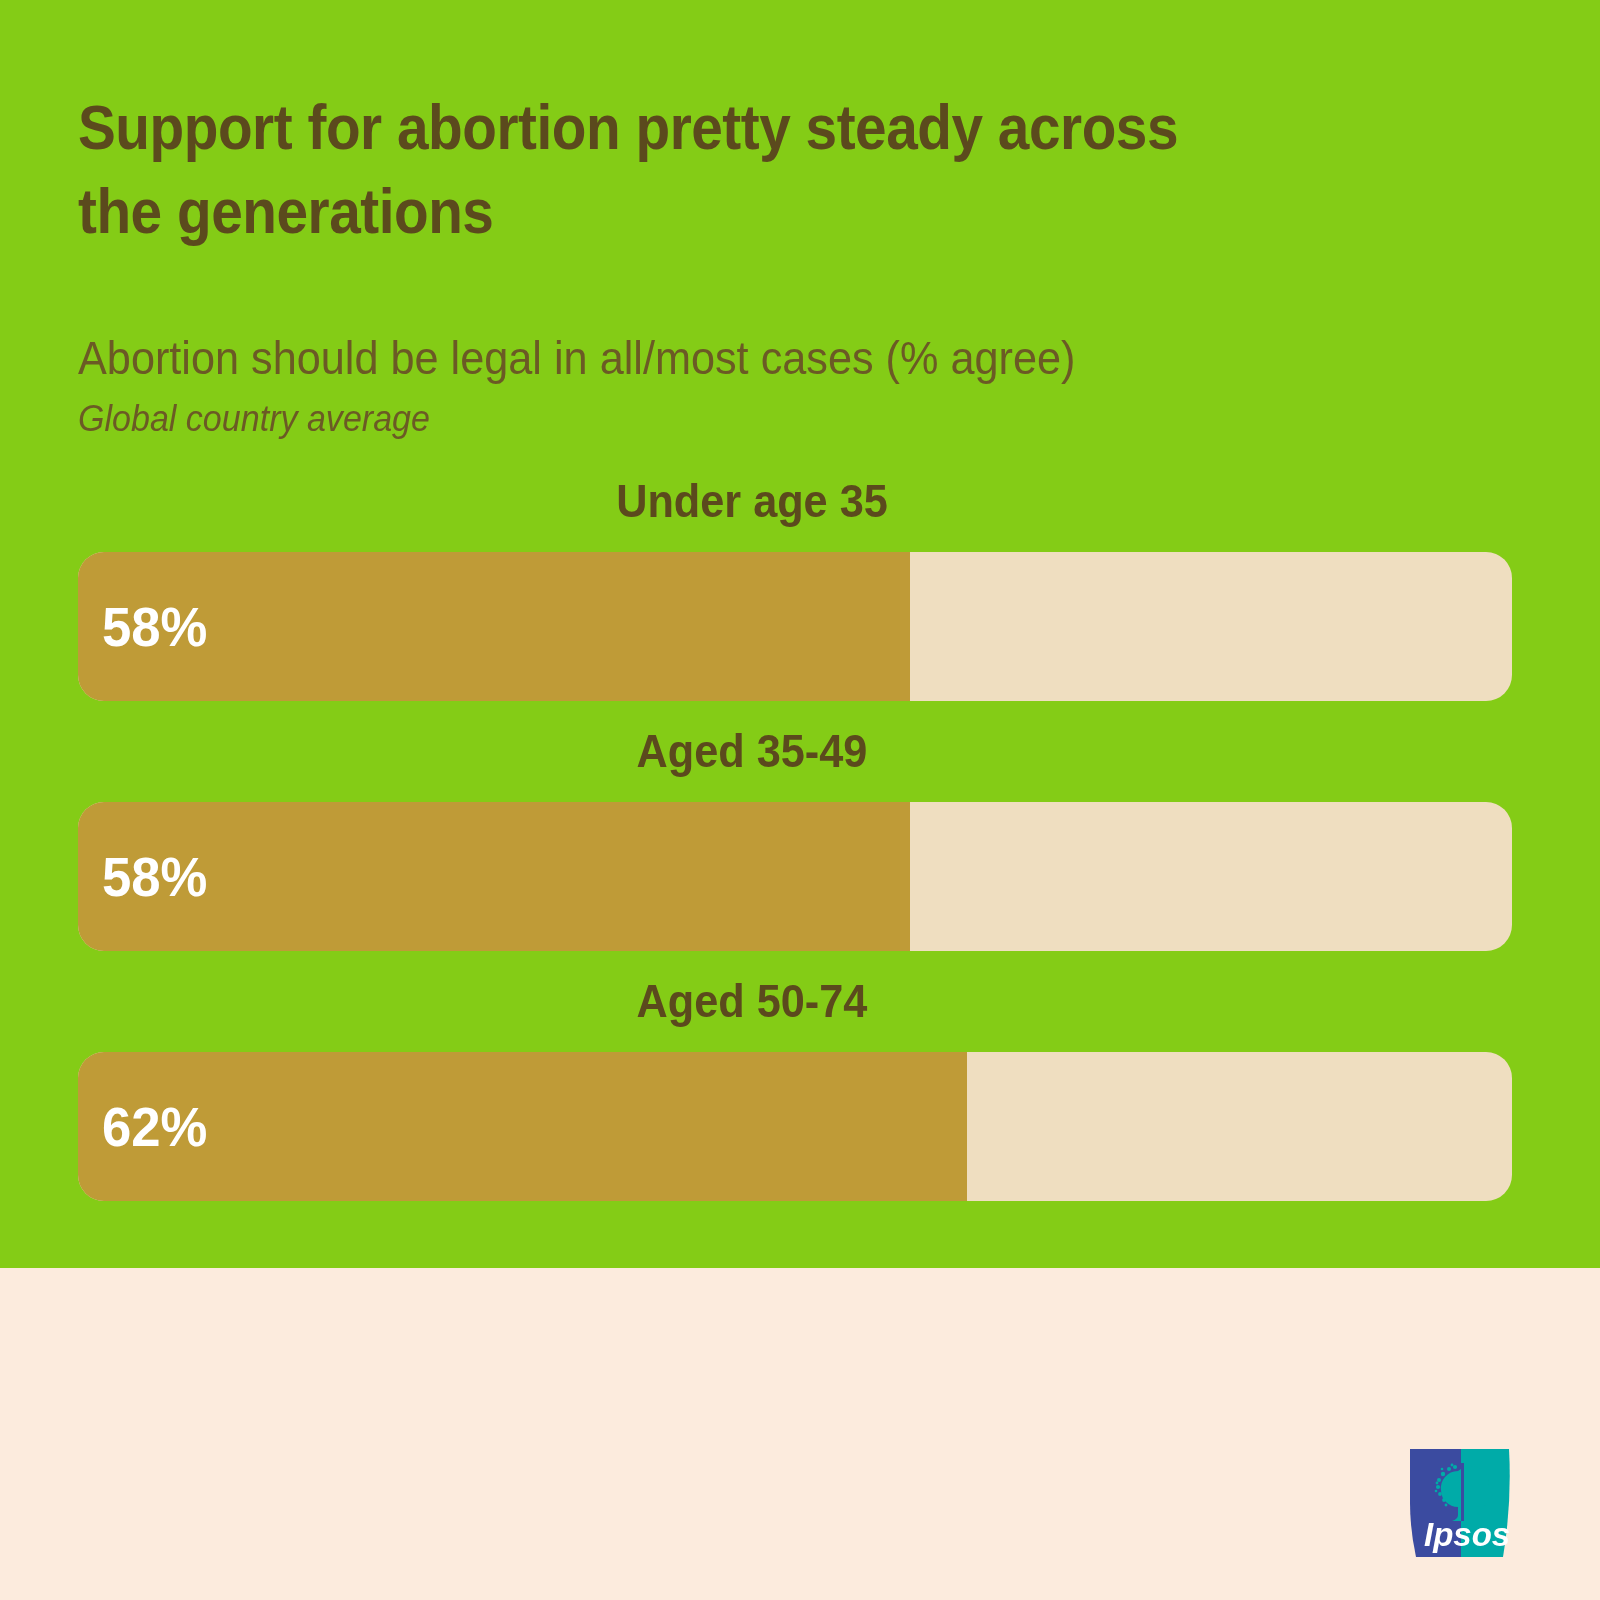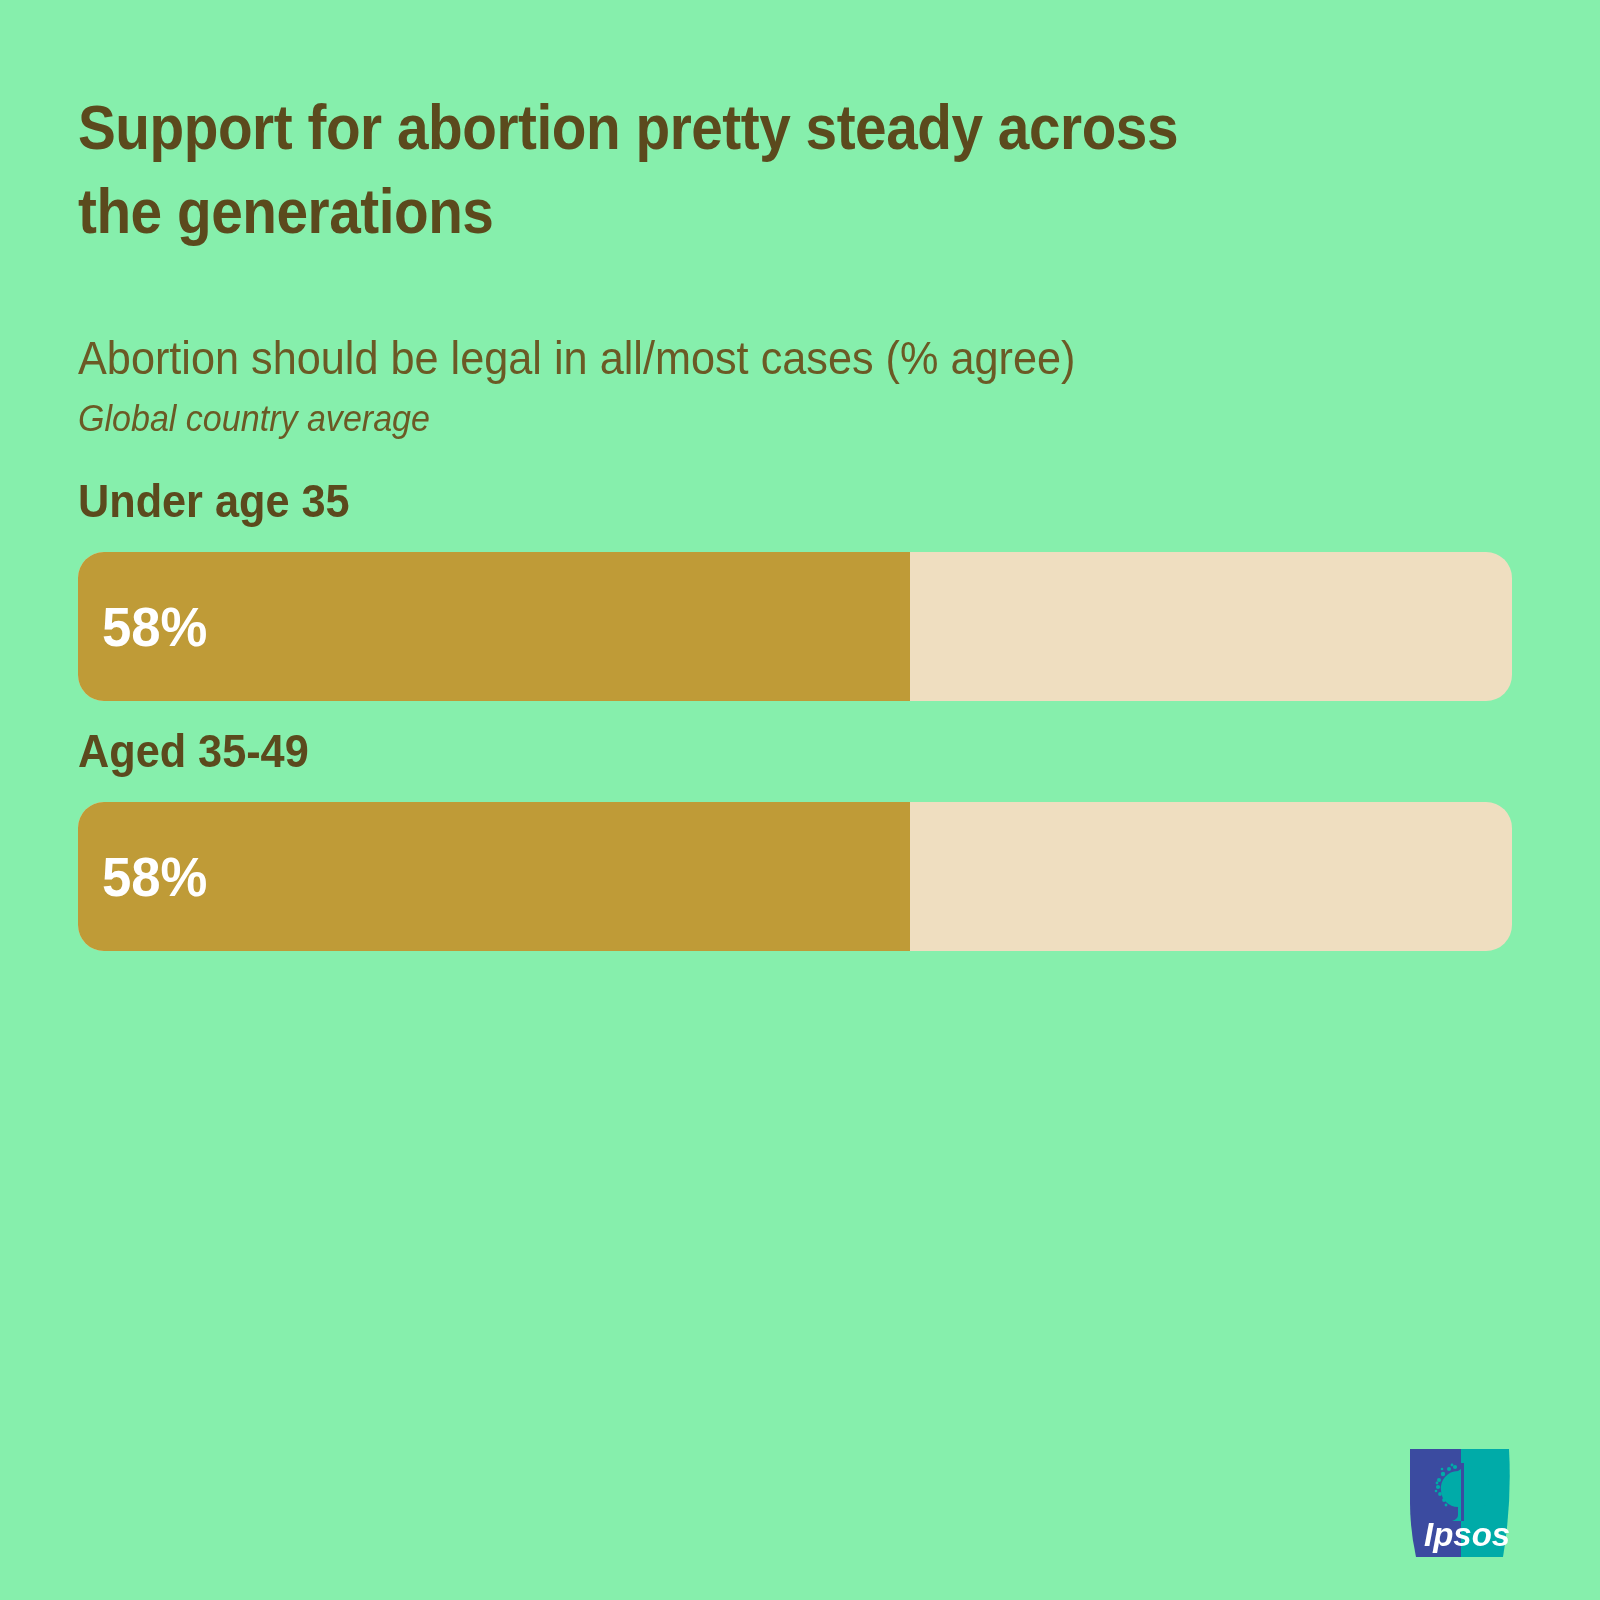--- a/index.html
+++ b/index.html
@@ -9,22 +9,22 @@
   body {
     width: 1600px;
     height: 1600px;
     background: #FCEBDD;
     font-family: "Liberation Sans", sans-serif;
     overflow: hidden;
   }
   .page {
     position: relative;
     width: 1600px;
-    height: 1600px;
-    background: #86efac;
+    height: 1268px;
+    background: #84cc16;
     box-sizing: border-box;
   }
 
   
   .header {
     position: absolute;
     left: 78px;
     top: 86px;
     width: 1440px;
   }
@@ -65,20 +65,21 @@
     transform-origin: left top;
     white-space: nowrap;
   }
 
   
   .chart {
     position: absolute;
     left: 78px;
     top: 478px;
     width: 1434px;
+    text-align: center;
   }
   .bar-group {
     position: relative;
     margin-bottom: 27px;
   }
   .bar-group:last-child { margin-bottom: 0; }
 
   .bar-label {
     font-family: "Liberation Sans Narrow", "Liberation Sans", sans-serif;
     font-weight: 700;
@@ -172,20 +173,27 @@
     </div>
 
     <div class="bar-group">
       <div class="bar-label">Aged 35-49</div>
       <div class="bar-track">
         <div class="bar-fill" style="width: 58%;"></div>
         <div class="bar-value">58%</div>
       </div>
     </div>
 
+    <div class="bar-group">
+      <div class="bar-label">Aged 50-74</div>
+      <div class="bar-track">
+        <div class="bar-fill" style="width: 62%;"></div>
+        <div class="bar-value">62%</div>
+      </div>
+    </div>
 
   </div>
 
 
   <div class="logo">
     <svg width="102" height="108" viewBox="0 0 102 108" xmlns="http://www.w3.org/2000/svg">
 
       <path d="M0,0 H51 V108 H6 Q0,80 0,54 Q0,26 0,0 Z" fill="#3B4BA0"></path>
 
       <path d="M51,0 H99 Q102,54 93,108 H51 Z" fill="#00ABA8"></path>

